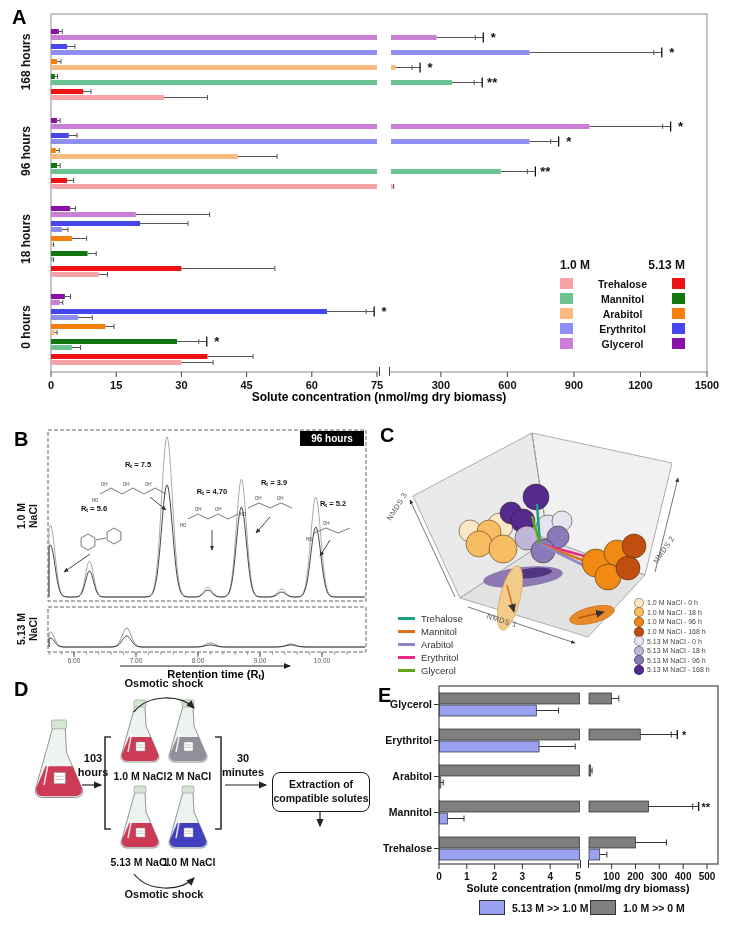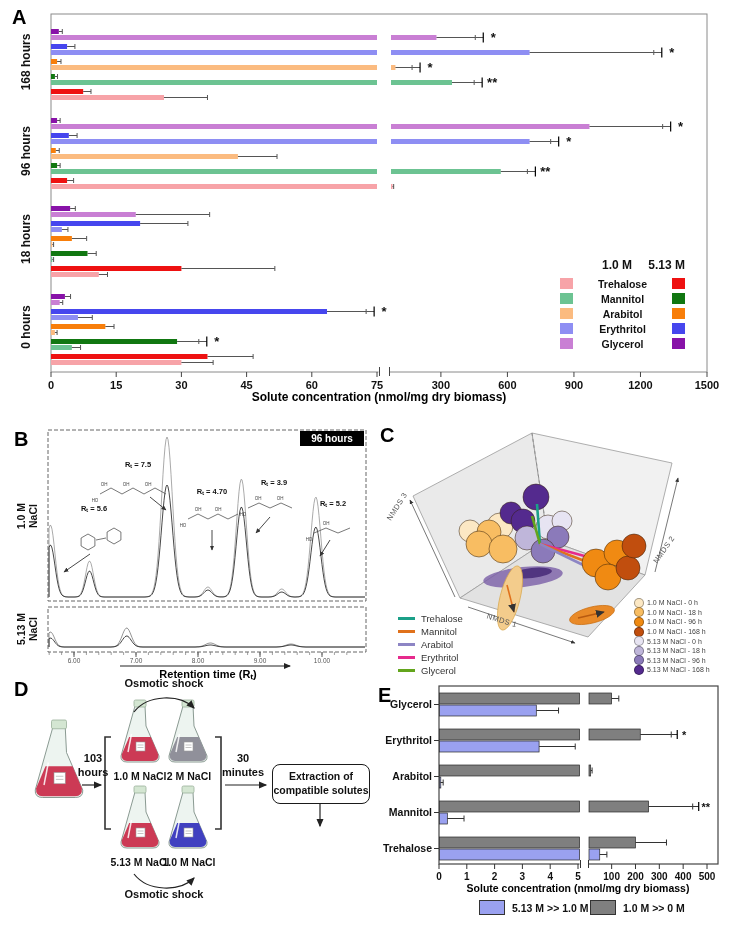--- a/index.html
+++ b/index.html
@@ -10,33 +10,33 @@
   .pletter{position:absolute;font-weight:bold;font-size:20px;color:#000;}
   .rot{transform:rotate(-90deg);}
   .axtitle{position:absolute;font-weight:bold;font-size:12px;text-align:center;color:#000;}
   .grouplab{position:absolute;font-weight:bold;font-size:12px;text-align:center;white-space:nowrap;}
   .badge{position:absolute;background:#000;color:#fff;font-weight:bold;font-size:10px;
          text-align:center;line-height:15px;}
   .vlab{position:absolute;font-weight:bold;font-size:10.5px;text-align:center;line-height:1.1;}
   .ann{position:absolute;font-weight:bold;font-size:7.5px;text-align:center;color:#111;white-space:nowrap;}
   .c-ax{position:absolute;font-size:7.5px;color:#555;text-align:center;letter-spacing:.5px;}
   #a-legend{position:absolute;left:560px;top:258px;width:125px;}
-  .alhead{display:flex;justify-content:space-between;font-weight:bold;font-size:12px;padding:0 0 4px 0;margin-left:42px;}
+  .alhead{display:flex;justify-content:space-between;font-weight:bold;font-size:12px;padding:0 0 4px 0;}
   .alrow{display:flex;align-items:center;height:15px;}
   .alsw{width:13px;height:11px;flex:0 0 13px;}
   .allab{flex:1;text-align:center;font-weight:bold;font-size:10.5px;}
   #c-legend-lines{position:absolute;left:398px;top:612px;}
   .clrow{display:flex;align-items:center;height:13px;font-size:9.5px;color:#333;}
   .clline{width:17px;height:3px;margin-right:6px;flex:0 0 17px;}
   #c-legend-points{position:absolute;left:634px;top:598px;}
   .cprow{display:flex;align-items:center;height:9.6px;font-size:7px;color:#444;}
   .cpdot{width:8px;height:8px;border-radius:50%;margin-right:3px;flex:0 0 8px;border:.5px solid rgba(0,0,0,.35);}
   .dtext{position:absolute;font-weight:bold;font-size:11px;text-align:center;white-space:pre-line;line-height:1.25;}
   .dbox{position:absolute;border:1.5px solid #1a1a1a;border-radius:8px;display:flex;align-items:center;
-        justify-content:center;text-align:center;font-weight:bold;font-size:10.5px;line-height:1.3;background:#fff;}
+        justify-content:center;text-align:center;font-weight:bold;font-size:10.5px;line-height:1.3;background:#fff;margin-top:8px;}
   .eleg{position:absolute;display:flex;align-items:center;gap:7px;font-weight:bold;font-size:10.5px;}
   .elegsw{width:24px;height:13px;border:1px solid #333;display:inline-block;}
 </style>
 </head>
 <body>
 
 <div id="canvas">
   <svg id="gfx" width="740" height="928">
     <defs>
       <marker id="arr" markerWidth="8" markerHeight="8" refX="6" refY="3" orient="auto">
@@ -505,21 +505,21 @@
     </div>
 
   <div class="badge" style="left:300px;top:431px;width:64px;height:15px">96 hours</div>
   <div class="vlab rot" style="left:3px;top:504px;width:50px;height:24px">1.0 M NaCl</div>
   <div class="vlab rot" style="left:3px;top:617px;width:50px;height:24px">5.13 M NaCl</div>
   <div class="ann" style="left:64px;top:503px;width:60px">Rₜ = 5.6</div>
   <div class="ann" style="left:108px;top:459px;width:60px">Rₜ = 7.5</div>
   <div class="ann" style="left:182px;top:486px;width:60px">Rₜ = 4.70</div>
   <div class="ann" style="left:244px;top:477px;width:60px">Rₜ = 3.9</div>
   <div class="ann" style="left:303px;top:498px;width:60px">Rₜ = 5.2</div>
-  <div class="axtitle" style="left:108px;top:666px;width:200px;font-size:11px">Retention time (Rₜ)</div>
+  <div class="axtitle" style="left:116px;top:666px;width:200px;font-size:11px">Retention time (Rₜ)</div>
 
   <div class="c-ax" style="left:372px;top:502px;width:50px;transform:rotate(-58deg)">NMDS 3</div>
   <div class="c-ax" style="left:477px;top:616px;width:50px;transform:rotate(17deg)">NMDS 1</div>
   <div class="c-ax" style="left:639px;top:545px;width:50px;transform:rotate(-55deg)">NMDS 2</div>
   <div id="c-legend-lines">
       <div class="clrow">
         <span class="clline" style="background:#1ba088"></span>
         <span>Trehalose</span>
       </div>
       <div class="clrow">

